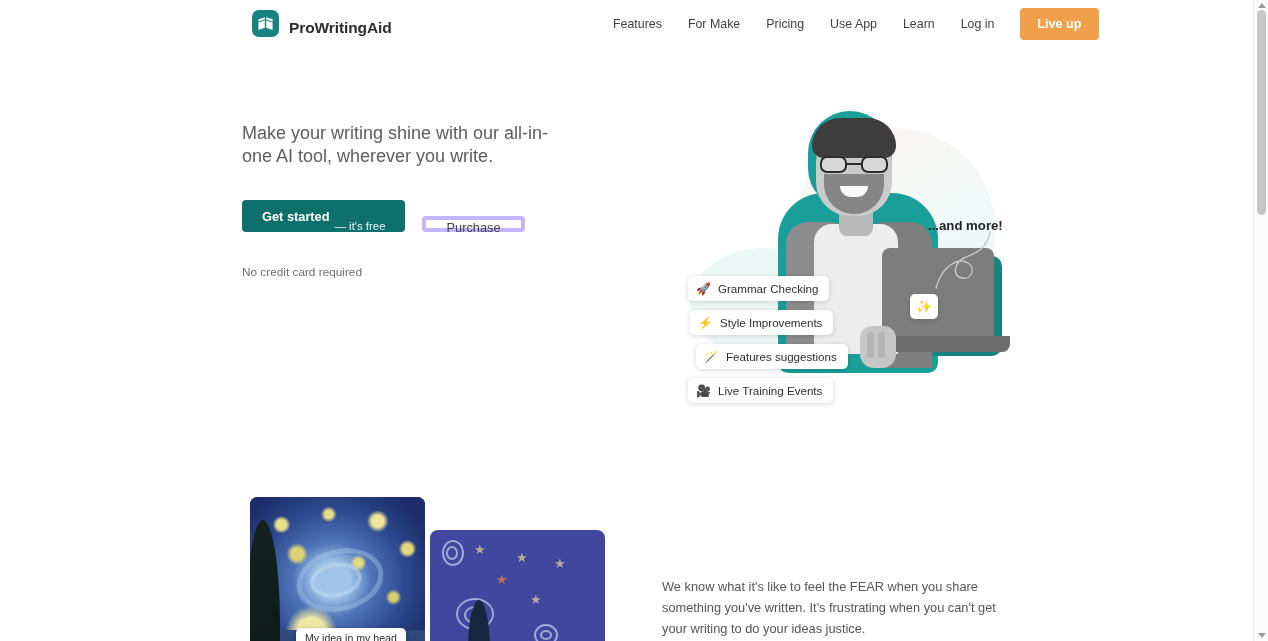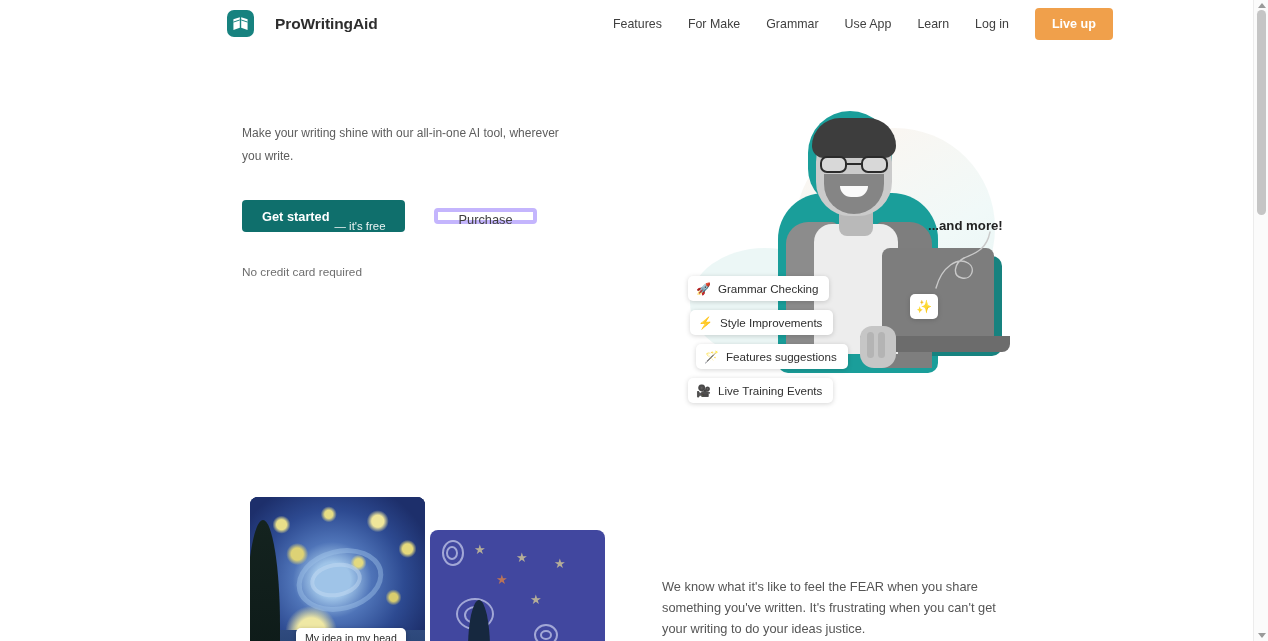--- a/index.html
+++ b/index.html
@@ -24,25 +24,25 @@
     position: absolute;
     top: 0; left: 0;
     width: 1253px;
     height: 48px;
     background: #ffffff;
     display: flex;
     align-items: center;
   }
   .brand {
     position: absolute;
-    left: 227px;
+    left: 252px;
     top: 10px;
     display: flex;
-    align-items: center;
-    gap: 21px;
+    align-items: flex-end;
+    gap: 10px;
     cursor: pointer;
   }
   .brand-mark {
     width: 27px;
     height: 27px;
     border-radius: 7px;
     background: #17827f;
     display: flex;
     align-items: center;
     justify-content: center;
@@ -100,30 +100,30 @@
   }
   .hero-title {
     font-size: 46px;
     line-height: 57px;
     font-weight: bold;
     color: #2e2e2e;
     letter-spacing: -0.8px;
   }
   .hero-sub {
     margin-top: 22px;
-    font-size: 12px;
+    font-size: 18px;
     line-height: 23px;
     color: #5d5d5d;
     width: 330px;
   }
   .hero-actions {
     margin-top: 32px;
     display: flex;
-    align-items: center;
-    gap: 29px;
+    align-items: flex-end;
+    gap: 17px;
   }
   .btn-primary {
     background: #0f6f6c;
     color: #ffffff;
     border: none;
     border-radius: 4px;
     padding: 0 20px;
     height: 32px;
     font-size: 12.8px;
     display: inline-flex;
@@ -508,21 +508,21 @@
           <path d="M2 8 L11 5" stroke="#17827f" stroke-width="1.4" fill="none"></path>
           <path d="M13 5 L22 8" stroke="#17827f" stroke-width="1.4" fill="none"></path>
         </svg>
       </span>
       <span class="brand-name">ProWritingAid</span>
     </div>
 
     <nav class="nav">
       <a class="nav-link">Features</a>
       <a class="nav-link">For Make</a>
-      <a class="nav-link">Grammar</a>
+      <a class="nav-link">Pricing</a>
       <a class="nav-link">Use App</a>
       <a class="nav-link">Learn</a>
       <a class="nav-link">Log in</a>
       <button class="nav-signup">Live up</button>
     </nav>
   </div>
 
   <section class="hero">
     <div class="hero-copy">
       <p class="hero-sub">Make your writing shine with our all-in-one AI tool, wherever you write.</p>

